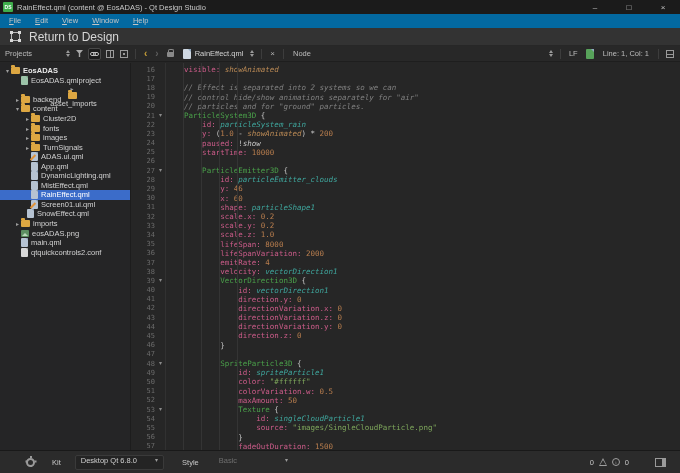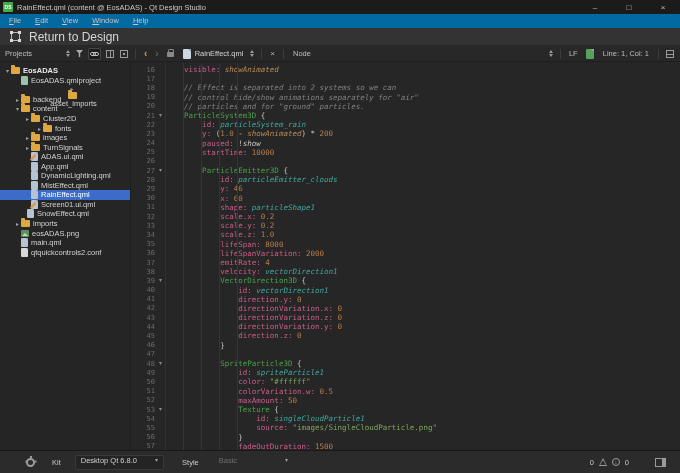--- a/index.html
+++ b/index.html
@@ -217,21 +217,21 @@
         <div class="trow" style="padding-left: 14px;">
           <span class="chev">▾</span>
           <span class="ic ic-folder"></span>
           <span class="lab">content</span>
         </div>
         <div class="trow" style="padding-left: 24px;">
           <span class="chev">▸</span>
           <span class="ic ic-folder"></span>
           <span class="lab">Cluster2D</span>
         </div>
-        <div class="trow" style="padding-left: 36px;">
+        <div class="trow" style="padding-left: 24px;">
           <span class="chev">▸</span>
           <span class="ic ic-folder"></span>
           <span class="lab">fonts</span>
         </div>
         <div class="trow" style="padding-left: 24px;">
           <span class="chev">▸</span>
           <span class="ic ic-folder"></span>
           <span class="lab">images</span>
         </div>
         <div class="trow" style="padding-left: 24px;">

